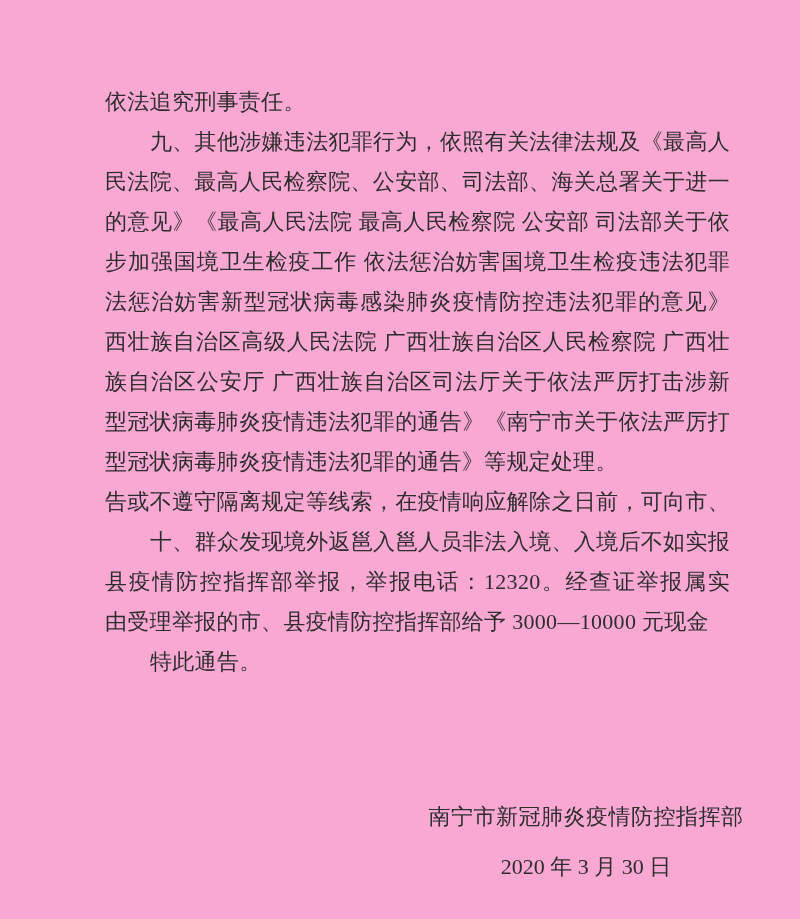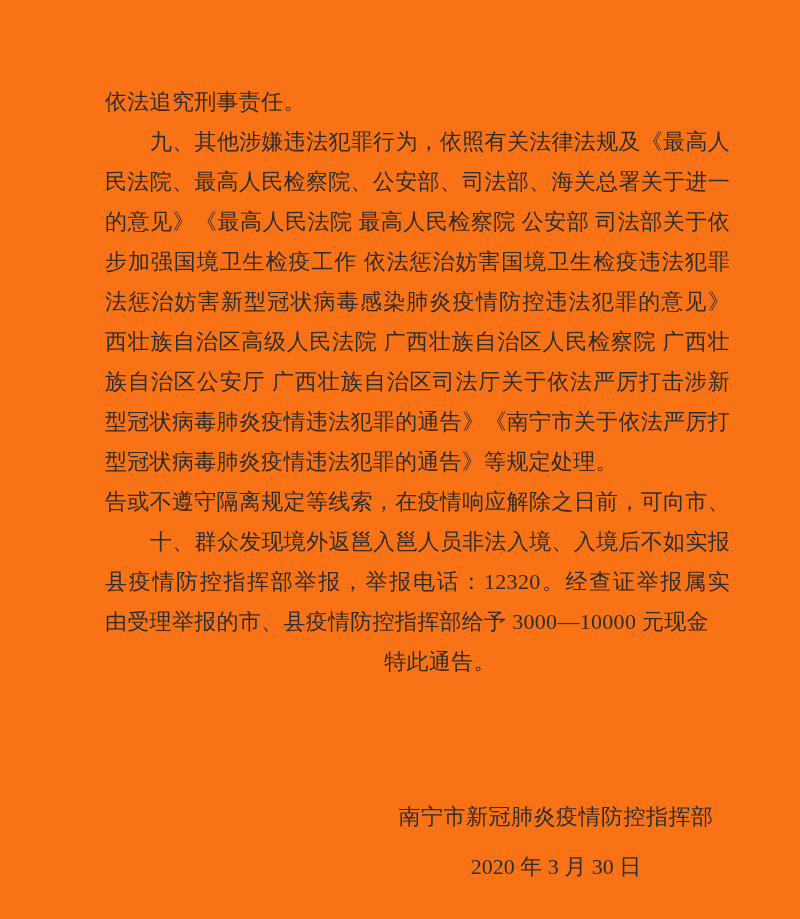--- a/index.html
+++ b/index.html
@@ -4,49 +4,48 @@
 <style>
   html, body {
     margin: 0;
     padding: 0;
     background: #ffffff;
   }
   .page {
     position: relative;
     width: 800px;
     height: 919px;
-    background: #f97316;
+    background: #f9a8d4;
     font-family: "Liberation Serif", "DejaVu Serif", serif;
     color: #2d2d2d;
     overflow: hidden;
   }
   .doc-body {
     position: absolute;
     left: 105px;
     top: 82px;
     width: 625px;
     font-size: 22px;
     line-height: 40px;
   }
   .line {
     height: 40px;
     overflow: hidden;
     letter-spacing: 0.3px;
   }
   .line.indent {
     padding-left: 45px;
-    text-align: center;
   }
   .line.justify {
     text-align: justify;
     text-align-last: justify;
   }
   .sign-block {
     position: absolute;
-    left: 396px;
+    left: 426px;
     top: 802px;
     width: 320px;
     font-size: 22px;
   }
   .signature {
     text-align: center;
     letter-spacing: 0.5px;
     line-height: 30px;
     white-space: nowrap;
   }

